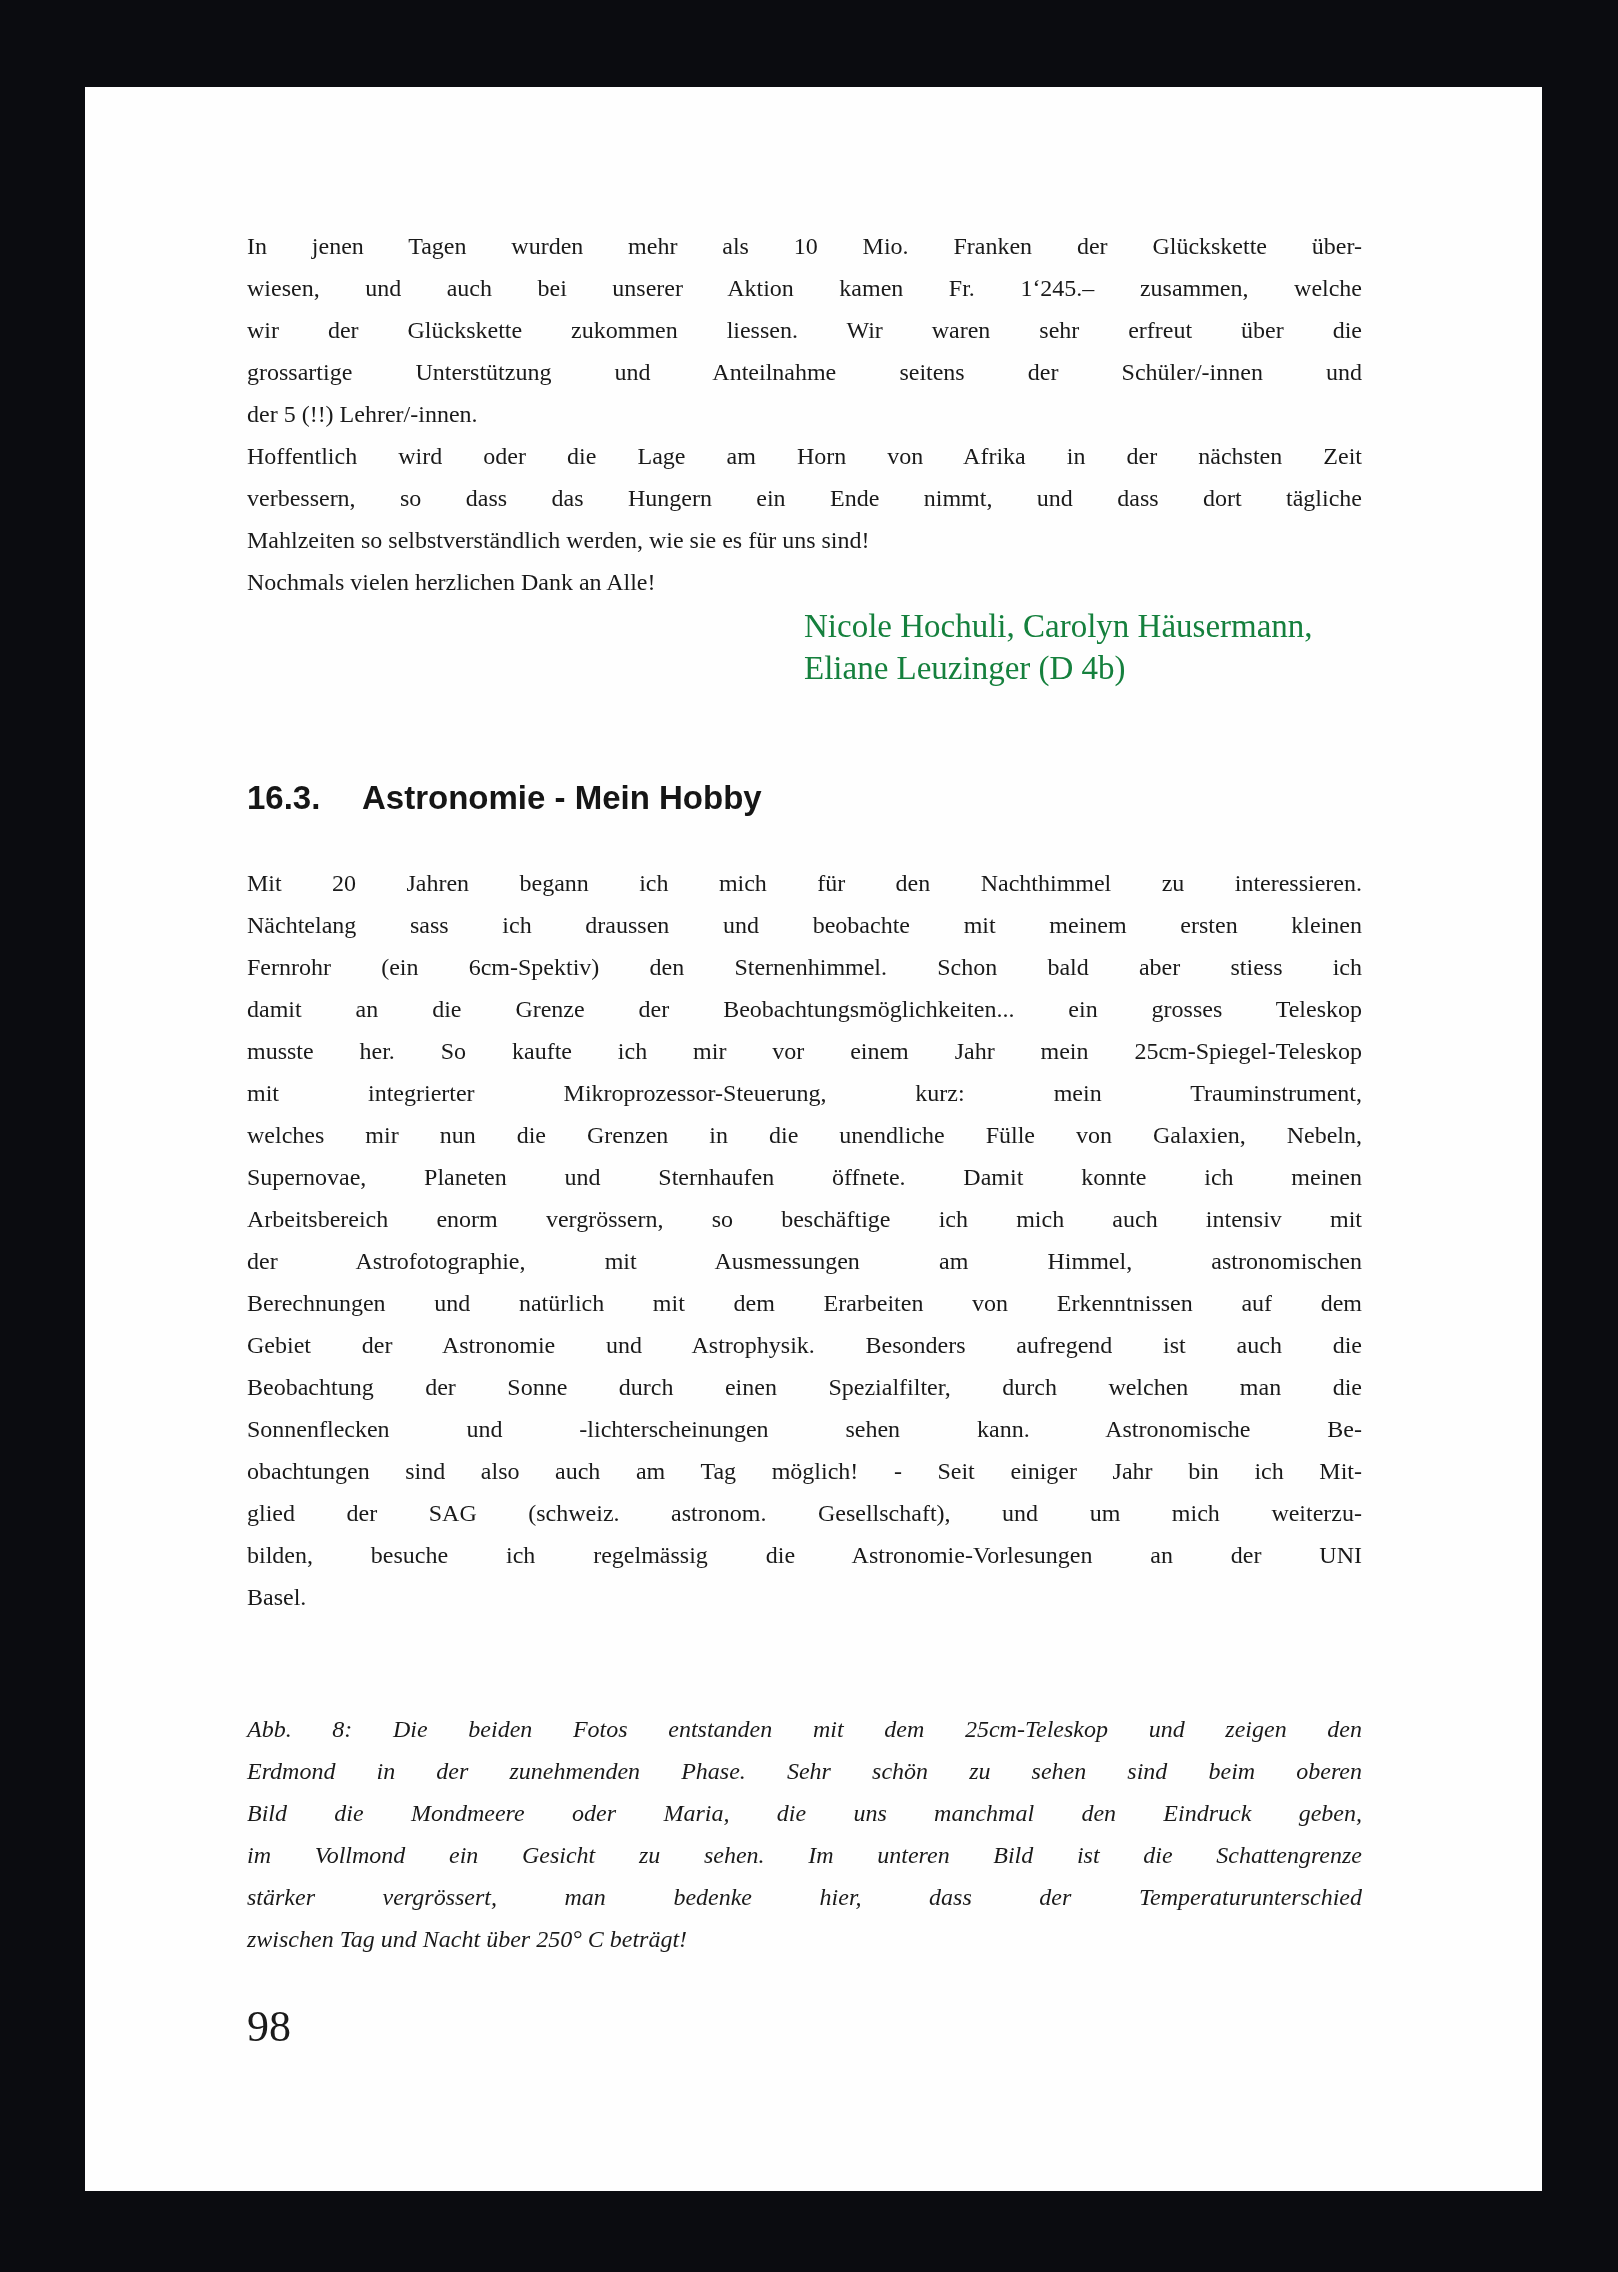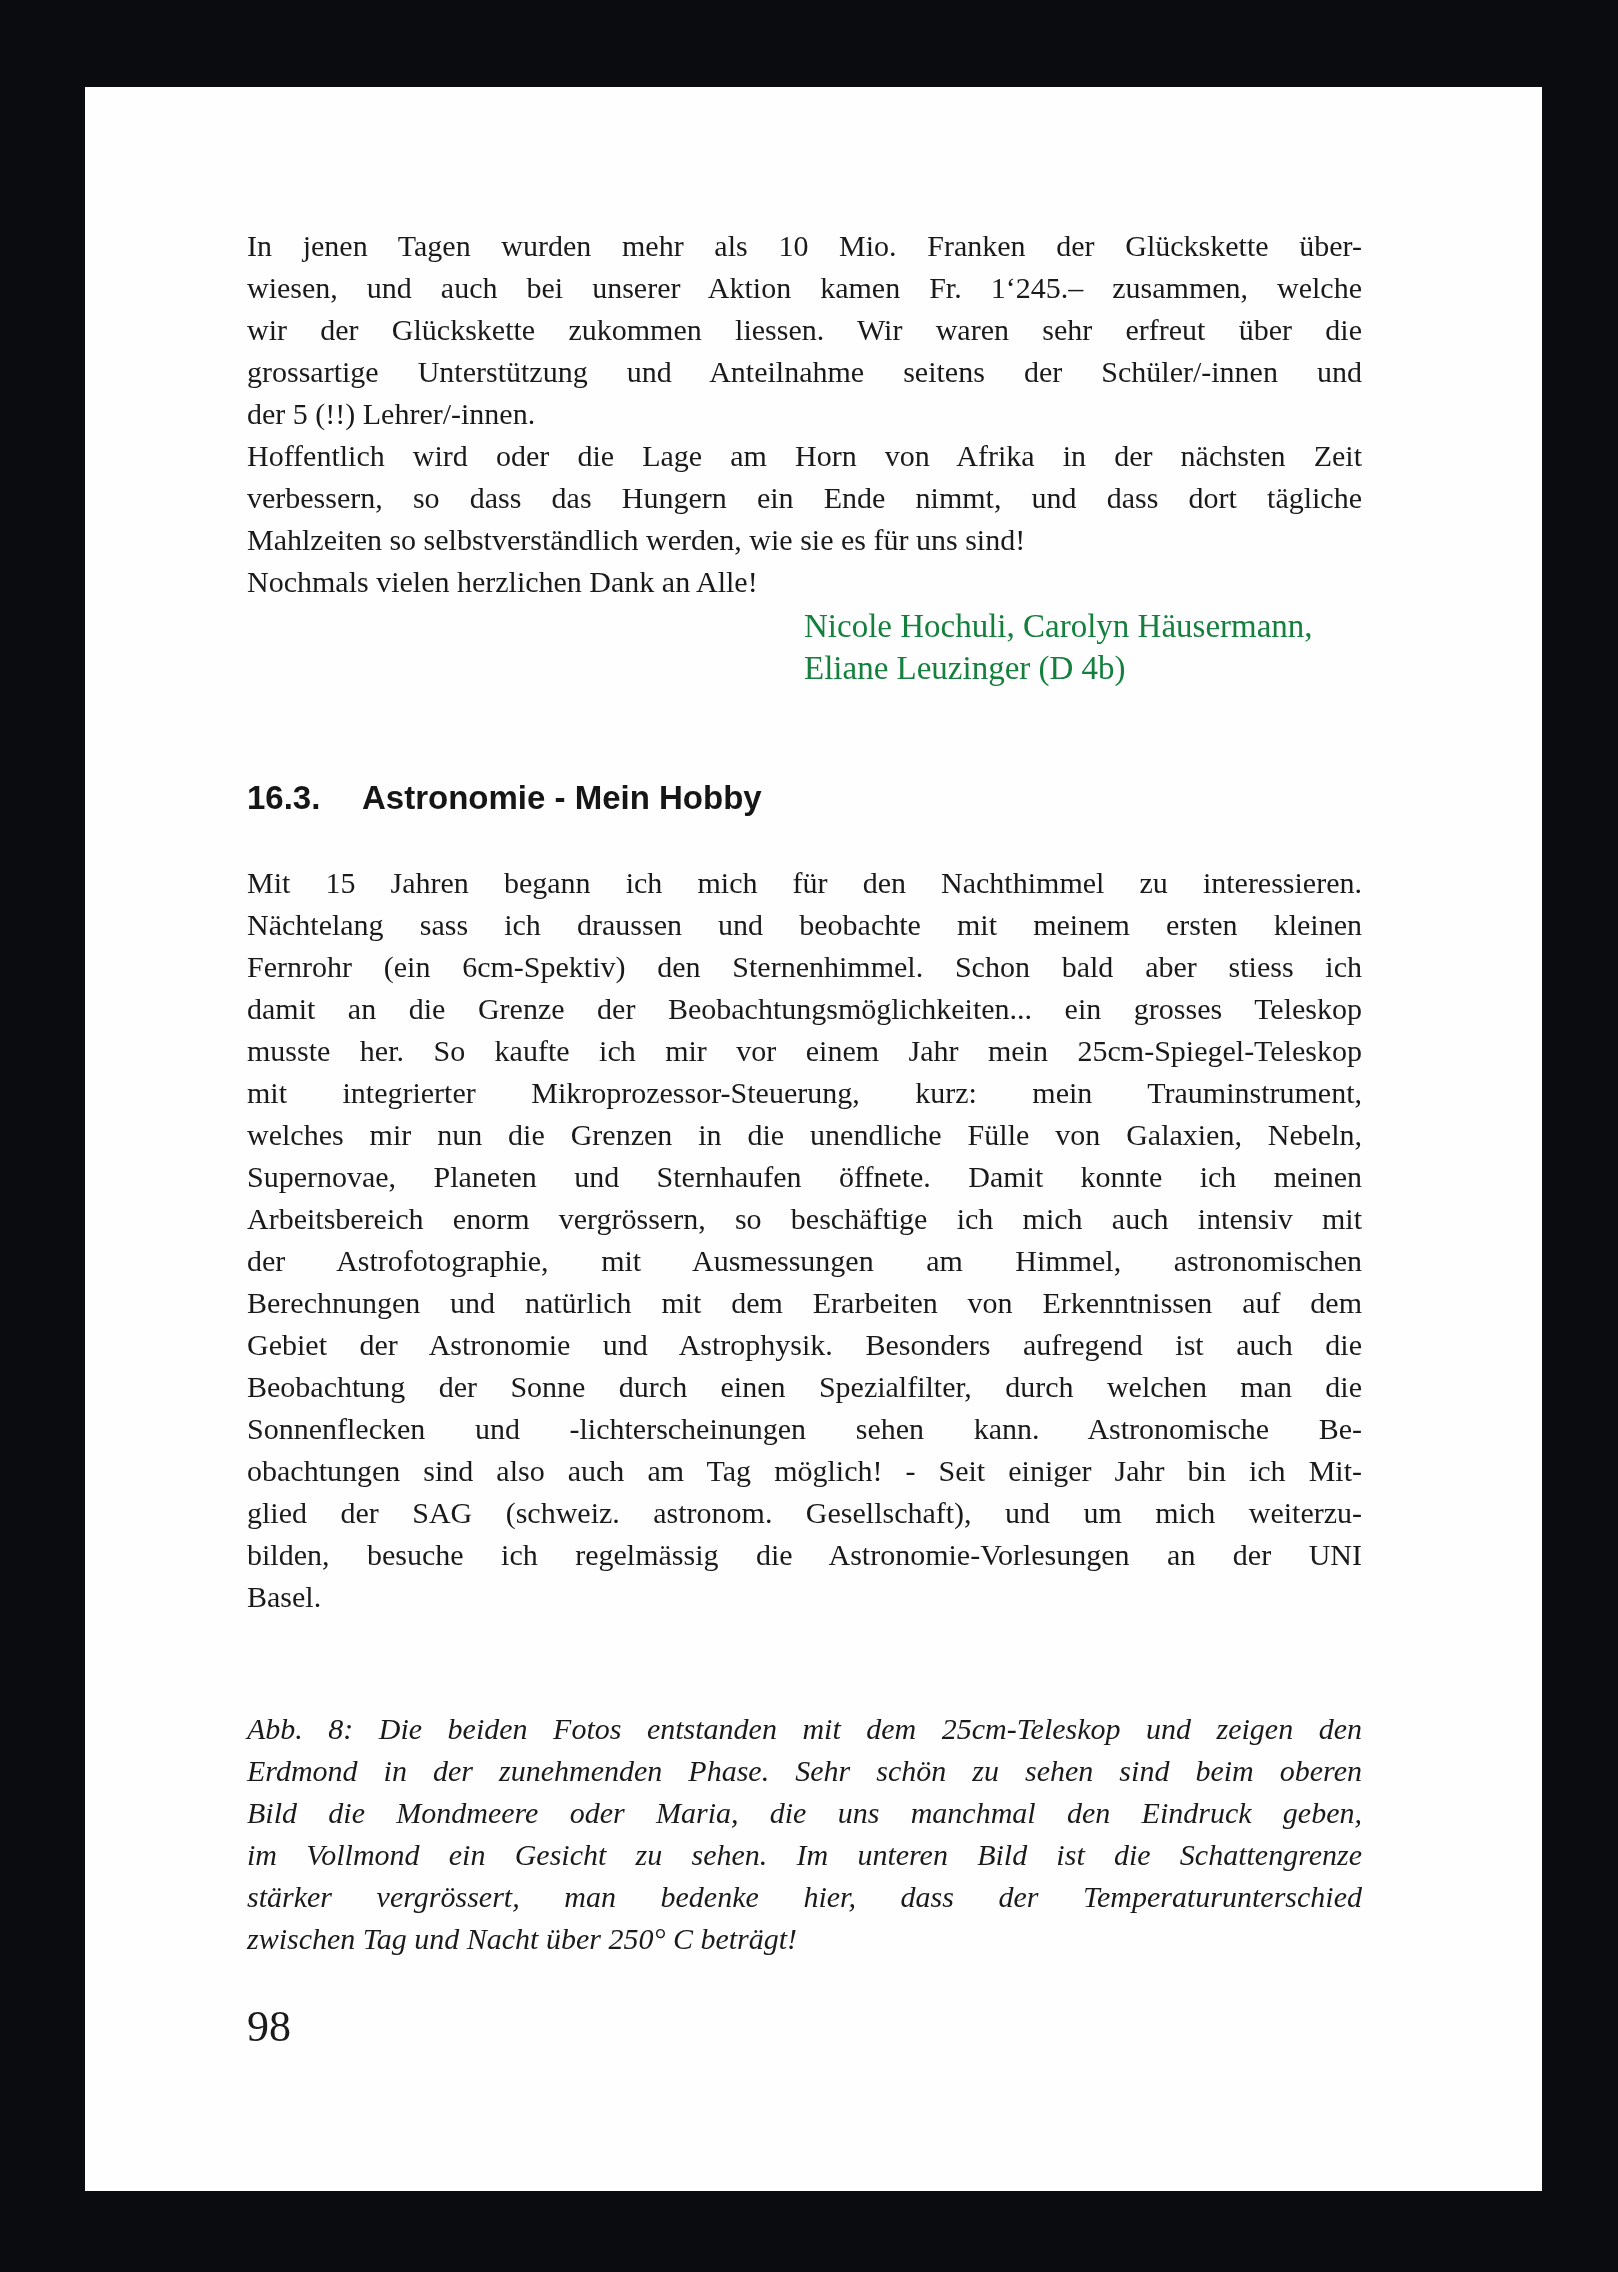--- a/index.html
+++ b/index.html
@@ -17,21 +17,21 @@
     width: 1457px;
     height: 2104px;
     background: #fefefe;
   }
   .text-block {
     position: absolute;
     left: 162px;
     width: 1115px;
     font-family: "Liberation Serif", "DejaVu Serif", serif;
     color: #1a1a1a;
-    font-size: 30px;
+    font-size: 24px;
     line-height: 42px;
   }
   .line {
     display: block;
     white-space: nowrap;
     text-align: justify;
     text-align-last: justify;
     height: 42px;
   }
   .line.last {
@@ -93,21 +93,21 @@
   <div class="signature">
     <span>Nicole Hochuli, Carolyn Häusermann,</span>
     <span>Eliane Leuzinger (D 4b)</span>
   </div>
 
   <div class="heading">
     <span class="num">16.3.</span><span>Astronomie - Mein Hobby</span>
   </div>
 
   <div class="text-block para3">
-    <span class="line">Mit 15 Jahren begann ich mich für den Nachthimmel zu interessieren.</span>
+    <span class="line">Mit 20 Jahren begann ich mich für den Nachthimmel zu interessieren.</span>
     <span class="line">Nächtelang sass ich draussen und beobachte mit meinem ersten kleinen</span>
     <span class="line">Fernrohr (ein 6cm-Spektiv) den Sternenhimmel. Schon bald aber stiess ich</span>
     <span class="line">damit an die Grenze der Beobachtungsmöglichkeiten... ein grosses Teleskop</span>
     <span class="line">musste her. So kaufte ich mir vor einem Jahr mein 25cm-Spiegel-Teleskop</span>
     <span class="line">mit integrierter Mikroprozessor-Steuerung, kurz: mein Trauminstrument,</span>
     <span class="line">welches mir nun die Grenzen in die unendliche Fülle von Galaxien, Nebeln,</span>
     <span class="line">Supernovae, Planeten und Sternhaufen öffnete. Damit konnte ich meinen</span>
     <span class="line">Arbeitsbereich enorm vergrössern, so beschäftige ich mich auch intensiv mit</span>
     <span class="line">der Astrofotographie, mit Ausmessungen am Himmel, astronomischen</span>
     <span class="line">Berechnungen und natürlich mit dem Erarbeiten von Erkenntnissen auf dem</span>

